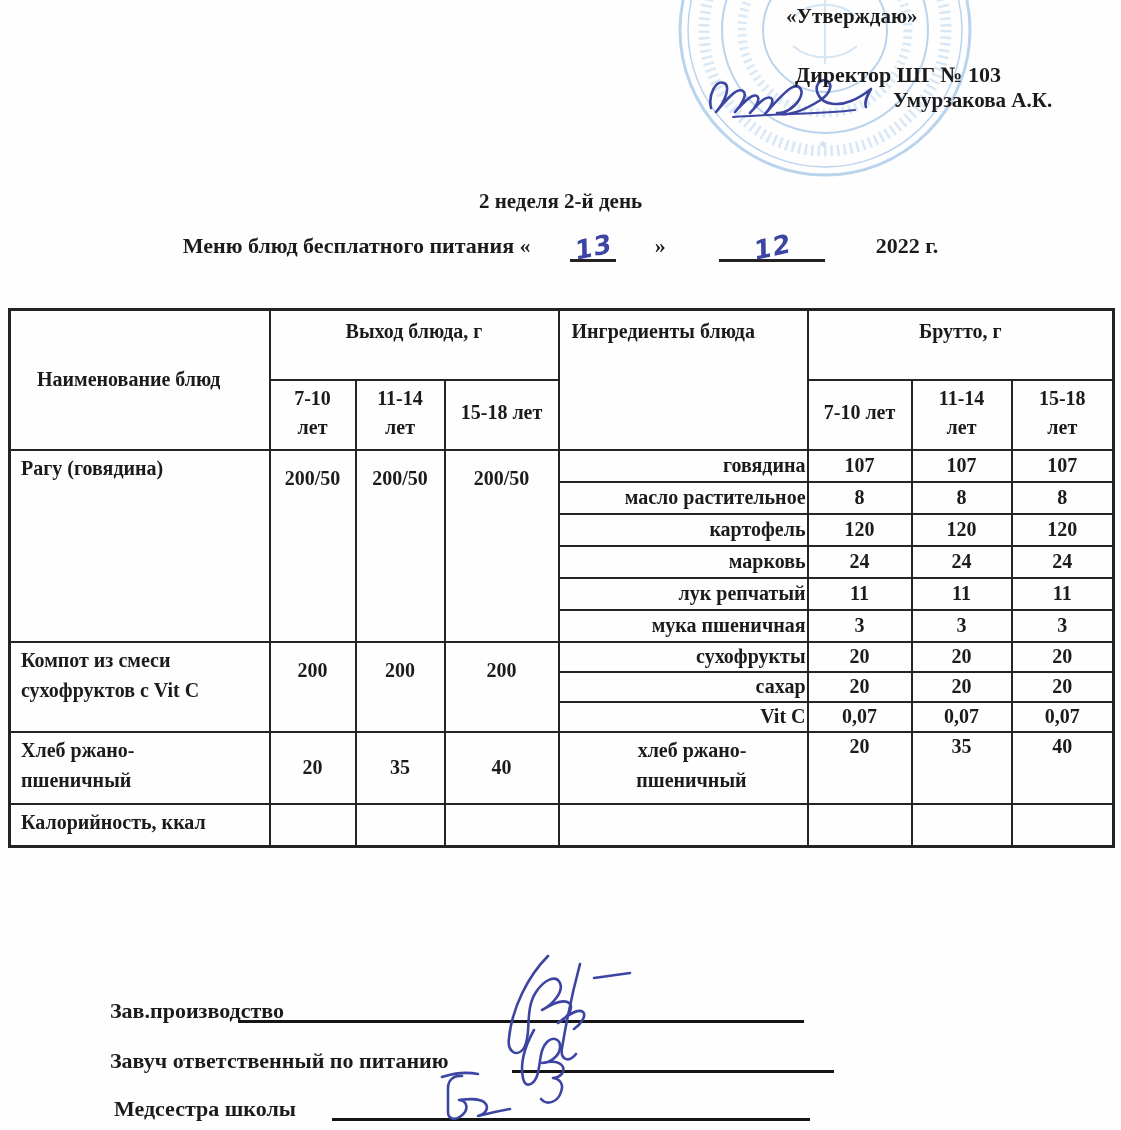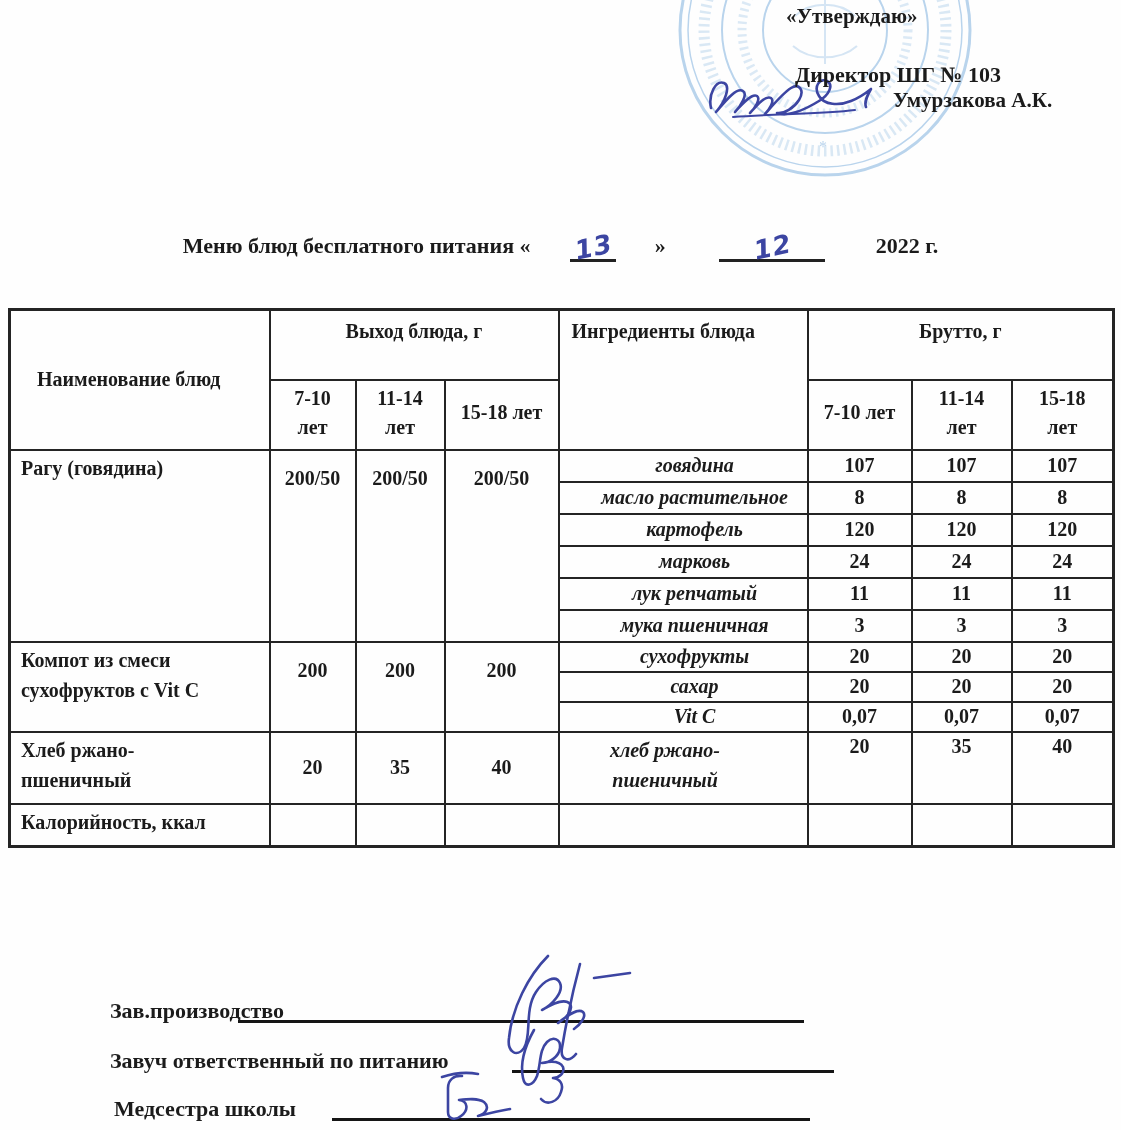--- a/index.html
+++ b/index.html
@@ -32,21 +32,21 @@
                 table-layout:fixed; width:1104px; font-weight:bold; font-size:20px; }
   .menu-table th, .menu-table td { border:2px solid #242424; overflow:hidden; }
   .menu-table { border:3px solid #242424; }
   tr.hrow { height:70px; }
   .h-dish  { text-align:left; vertical-align:middle; padding-left:26px; }
   .h-group { text-align:center; vertical-align:top; padding-top:9px; }
   .h-ing   { text-align:left; vertical-align:top; padding-top:9px; padding-left:12px; }
   .h-age   { text-align:center; vertical-align:middle; line-height:1.45; padding:0 14px 4px 14px; }
   .dish-cell { text-align:left; vertical-align:top; padding:2px 8px 8px 10px; line-height:1.5; }
   .out-cell  { text-align:center; vertical-align:top; padding-top:16px; }
-  .ing-cell  { text-align:center; vertical-align:middle; padding-left:24px;font-style:italic; }
+  .ing-cell  { text-align:right; vertical-align:middle; padding-left:24px; }
   .num-cell  { text-align:center; vertical-align:middle; }
   .sec-2 .out-cell { vertical-align:middle; padding-top:0; }
   .sec-2 .ing-cell { vertical-align:top; padding-top:2px; line-height:1.5; padding-right:60px; }
   .sec-2 .num-cell { vertical-align:top; padding-top:2px; }
   .sec-2 .dish-cell { padding-right:70px; }
   
   .foot-label { position:absolute; font-size:22px; font-weight:bold; z-index:2; }
   .foot-line  { position:absolute; height:0; border-bottom:3px solid #151515; z-index:1; }
   .foot-sig   { position:absolute; z-index:3; }
   .sig-stroke { fill:none; stroke:var(--ink,#3c45a2); stroke-width:2.6; stroke-linecap:round; stroke-linejoin:round; }
@@ -70,20 +70,21 @@
   </svg>
 
   <div class="approve-label">«Утверждаю»</div>
   <div class="director-label">Директор ШГ № 103</div>
   <svg class="director-sig" width="200" height="55" viewBox="0 0 200 55">
     <path class="sig-stroke" d="M8 38 C5 24 13 10 21 13 C28 16 22 32 13 42 C24 29 34 17 40 21 C45 24 38 36 32 42 C40 33 49 23 54 26 C58 29 52 38 47 43 C55 34 63 25 68 28 C72 31 66 40 62 44 C70 35 80 23 88 18 C96 13 102 20 96 30 C91 38 81 44 74 43 C86 47 103 39 116 31 C126 25 131 15 124 11 C117 8 110 16 116 26 C121 35 136 36 148 31 C156 28 163 23 168 19 C164 26 161 32 163 37"></path>
     <path class="sig-stroke" style="stroke-width:2" d="M30 47 C70 44 120 44 152 40"></path>
   </svg>
   <div class="director-name">Умурзакова А.К.</div>
 
+  <div class="week-title">2 неделя 2-й день</div>
   <div class="menu-line">
     <span>Меню блюд бесплатного питания «</span>
       <span class="blank-day"><span class="hand">13</span></span>
       <span>»</span>
       <span class="blank-month"><span class="hand">12</span></span>
       <span class="year-suffix">2022 г.</span>
   </div>
 
   <table class="menu-table">
     <colgroup>

